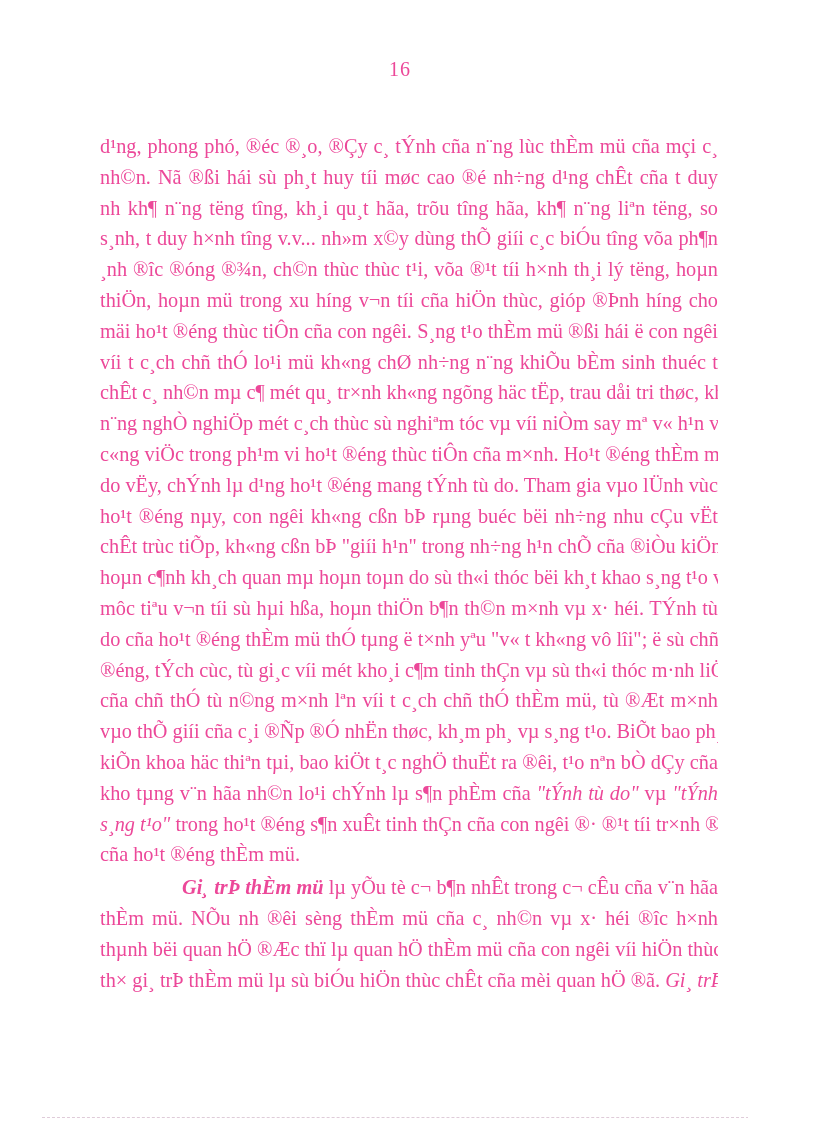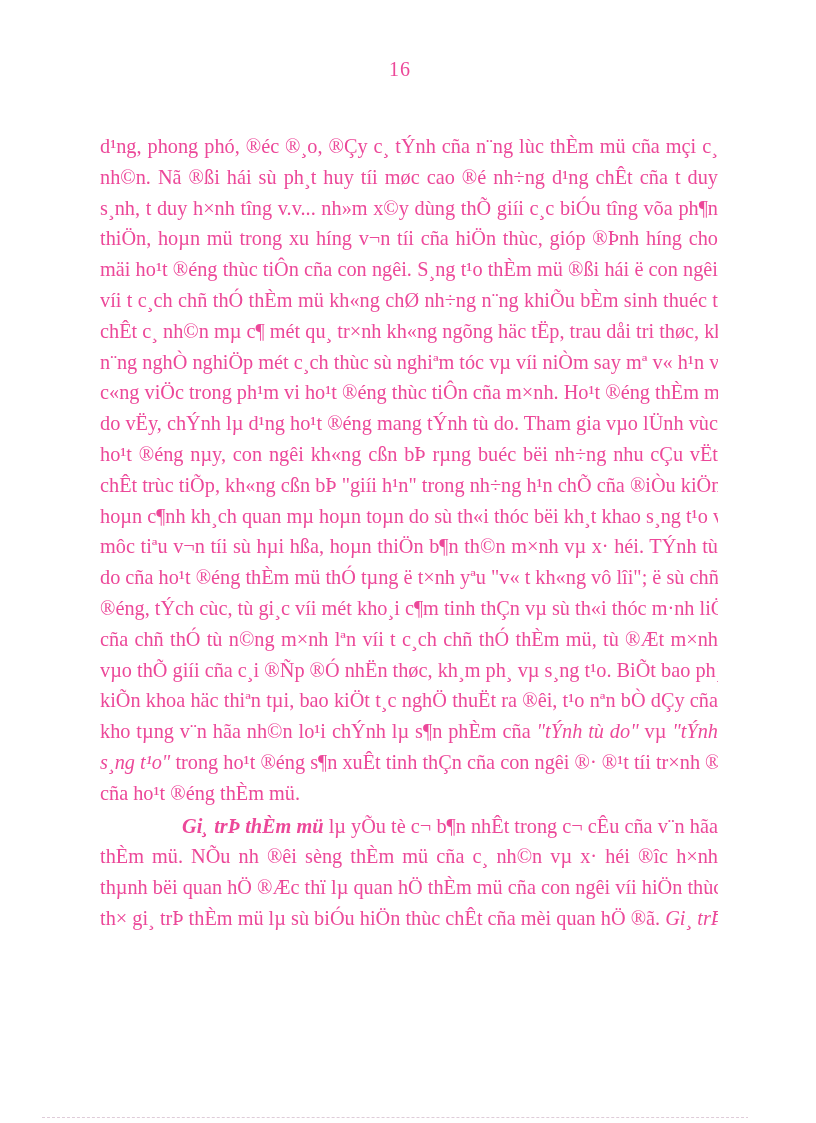--- a/index.html
+++ b/index.html
@@ -59,24 +59,26 @@
 </style>
 </head>
 <body>
 
 <div class="page">
   <div class="page-number">16</div>
 
   <div class="text-block">
       <div class="line"><span class="run n">d¹ng, phong phó, ®éc ®¸o, ®Çy c¸ tÝnh cña n¨ng lùc thÈm mü cña mçi c¸</span></div>
       <div class="line"><span class="run n">nh©n. Nã ®ßi hái sù ph¸t huy tíi møc cao ®é nh÷ng d¹ng chÊt cña t duy</span></div>
+      <div class="line"><span class="run n">nh kh¶ n¨ng tëng tîng, kh¸i qu¸t hãa, trõu tîng hãa, kh¶ n¨ng liªn tëng, so</span></div>
       <div class="line"><span class="run n">s¸nh, t duy h×nh tîng v.v... nh»m x©y dùng thÕ giíi c¸c biÓu tîng võa ph¶n</span></div>
+      <div class="line"><span class="run n">¸nh ®îc ®óng ®¾n, ch©n thùc thùc t¹i, võa ®¹t tíi h×nh th¸i lý tëng, hoµn</span></div>
       <div class="line"><span class="run n">thiÖn, hoµn mü trong xu híng v¬n tíi cña hiÖn thùc, gióp ®Þnh híng cho</span></div>
       <div class="line"><span class="run n">mäi ho¹t ®éng thùc tiÔn cña con ngêi. S¸ng t¹o thÈm mü ®ßi hái ë con ngêi</span></div>
-      <div class="line"><span class="run n">víi t c¸ch chñ thÓ thÈm mü kh«ng chØ nh÷ng n¨ng khiÕu bÈm sinh thuéc t</span></div>
+      <div class="line"><span class="run n">víi t c¸ch chñ thÓ lo¹i mü kh«ng chØ nh÷ng n¨ng khiÕu bÈm sinh thuéc t</span></div>
       <div class="line"><span class="run n">chÊt c¸ nh©n mµ c¶ mét qu¸ tr×nh kh«ng ngõng häc tËp, trau dåi tri thøc, kh¶</span></div>
       <div class="line"><span class="run n">n¨ng nghÒ nghiÖp mét c¸ch thùc sù nghiªm tóc vµ víi niÒm say mª v« h¹n víi</span></div>
       <div class="line"><span class="run n">c«ng viÖc trong ph¹m vi ho¹t ®éng thùc tiÔn cña m×nh. Ho¹t ®éng thÈm mü,</span></div>
       <div class="line"><span class="run n">do vËy, chÝnh lµ d¹ng ho¹t ®éng mang tÝnh tù do. Tham gia vµo lÜnh vùc</span></div>
       <div class="line"><span class="run n">ho¹t ®éng nµy, con ngêi kh«ng cßn bÞ rµng buéc bëi nh÷ng nhu cÇu vËt</span></div>
       <div class="line"><span class="run n">chÊt trùc tiÕp, kh«ng cßn bÞ "giíi h¹n" trong nh÷ng h¹n chÕ cña ®iÒu kiÖn,</span></div>
       <div class="line"><span class="run n">hoµn c¶nh kh¸ch quan mµ hoµn toµn do sù th«i thóc bëi kh¸t khao s¸ng t¹o vµ</span></div>
       <div class="line"><span class="run n">môc tiªu v¬n tíi sù hµi hßa, hoµn thiÖn b¶n th©n m×nh vµ x· héi. TÝnh tù</span></div>
       <div class="line"><span class="run n">do cña ho¹t ®éng thÈm mü thÓ tµng ë t×nh yªu "v« t kh«ng vô lîi"; ë sù chñ</span></div>
       <div class="line"><span class="run n">®éng, tÝch cùc, tù gi¸c víi mét kho¸i c¶m tinh thÇn vµ sù th«i thóc m·nh liÖt</span></div>

